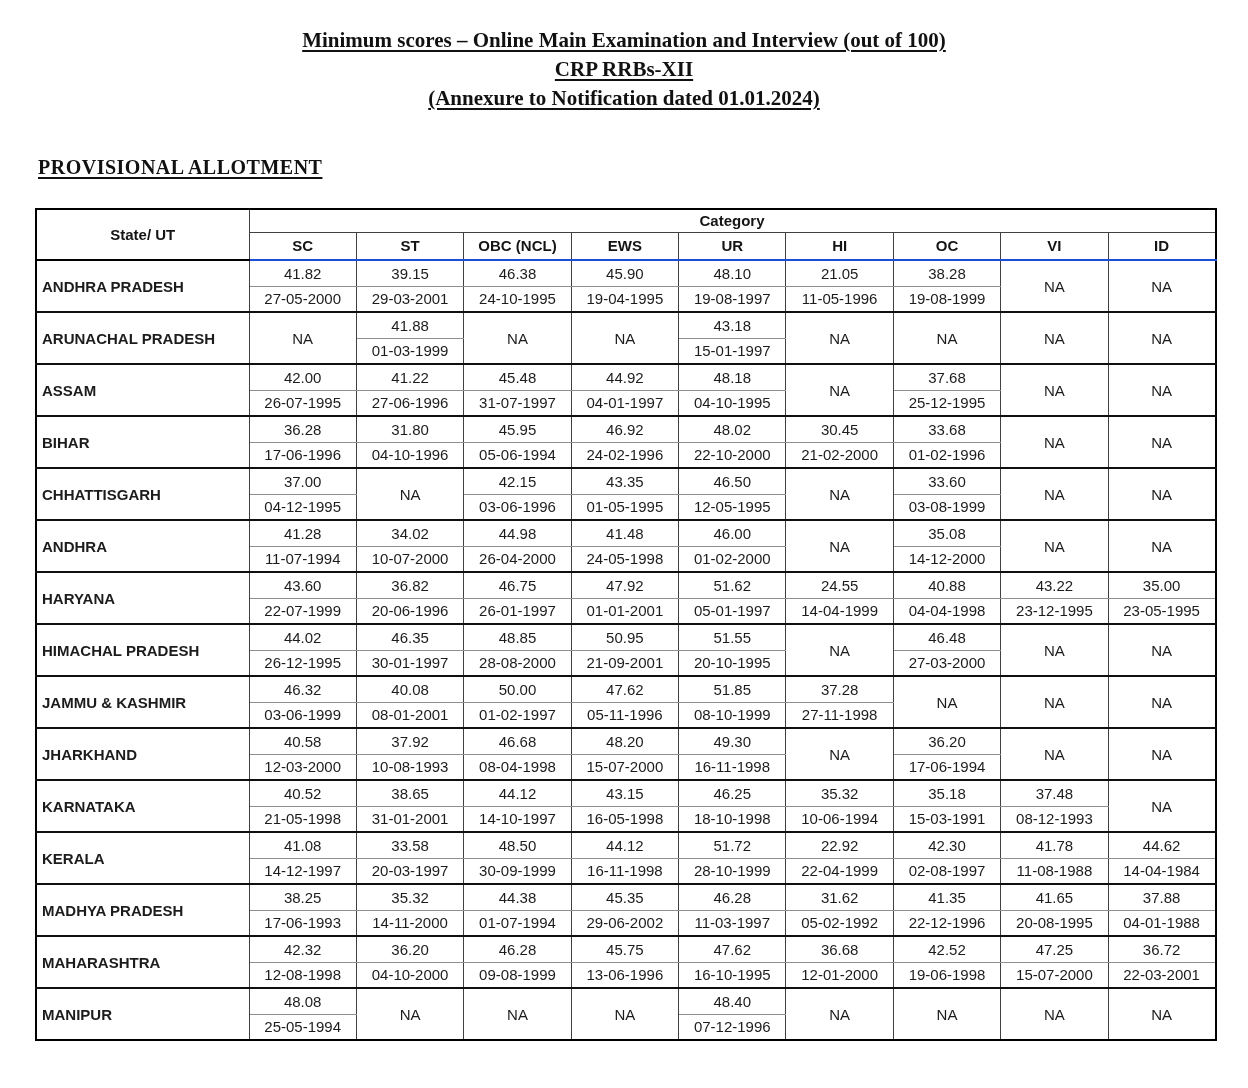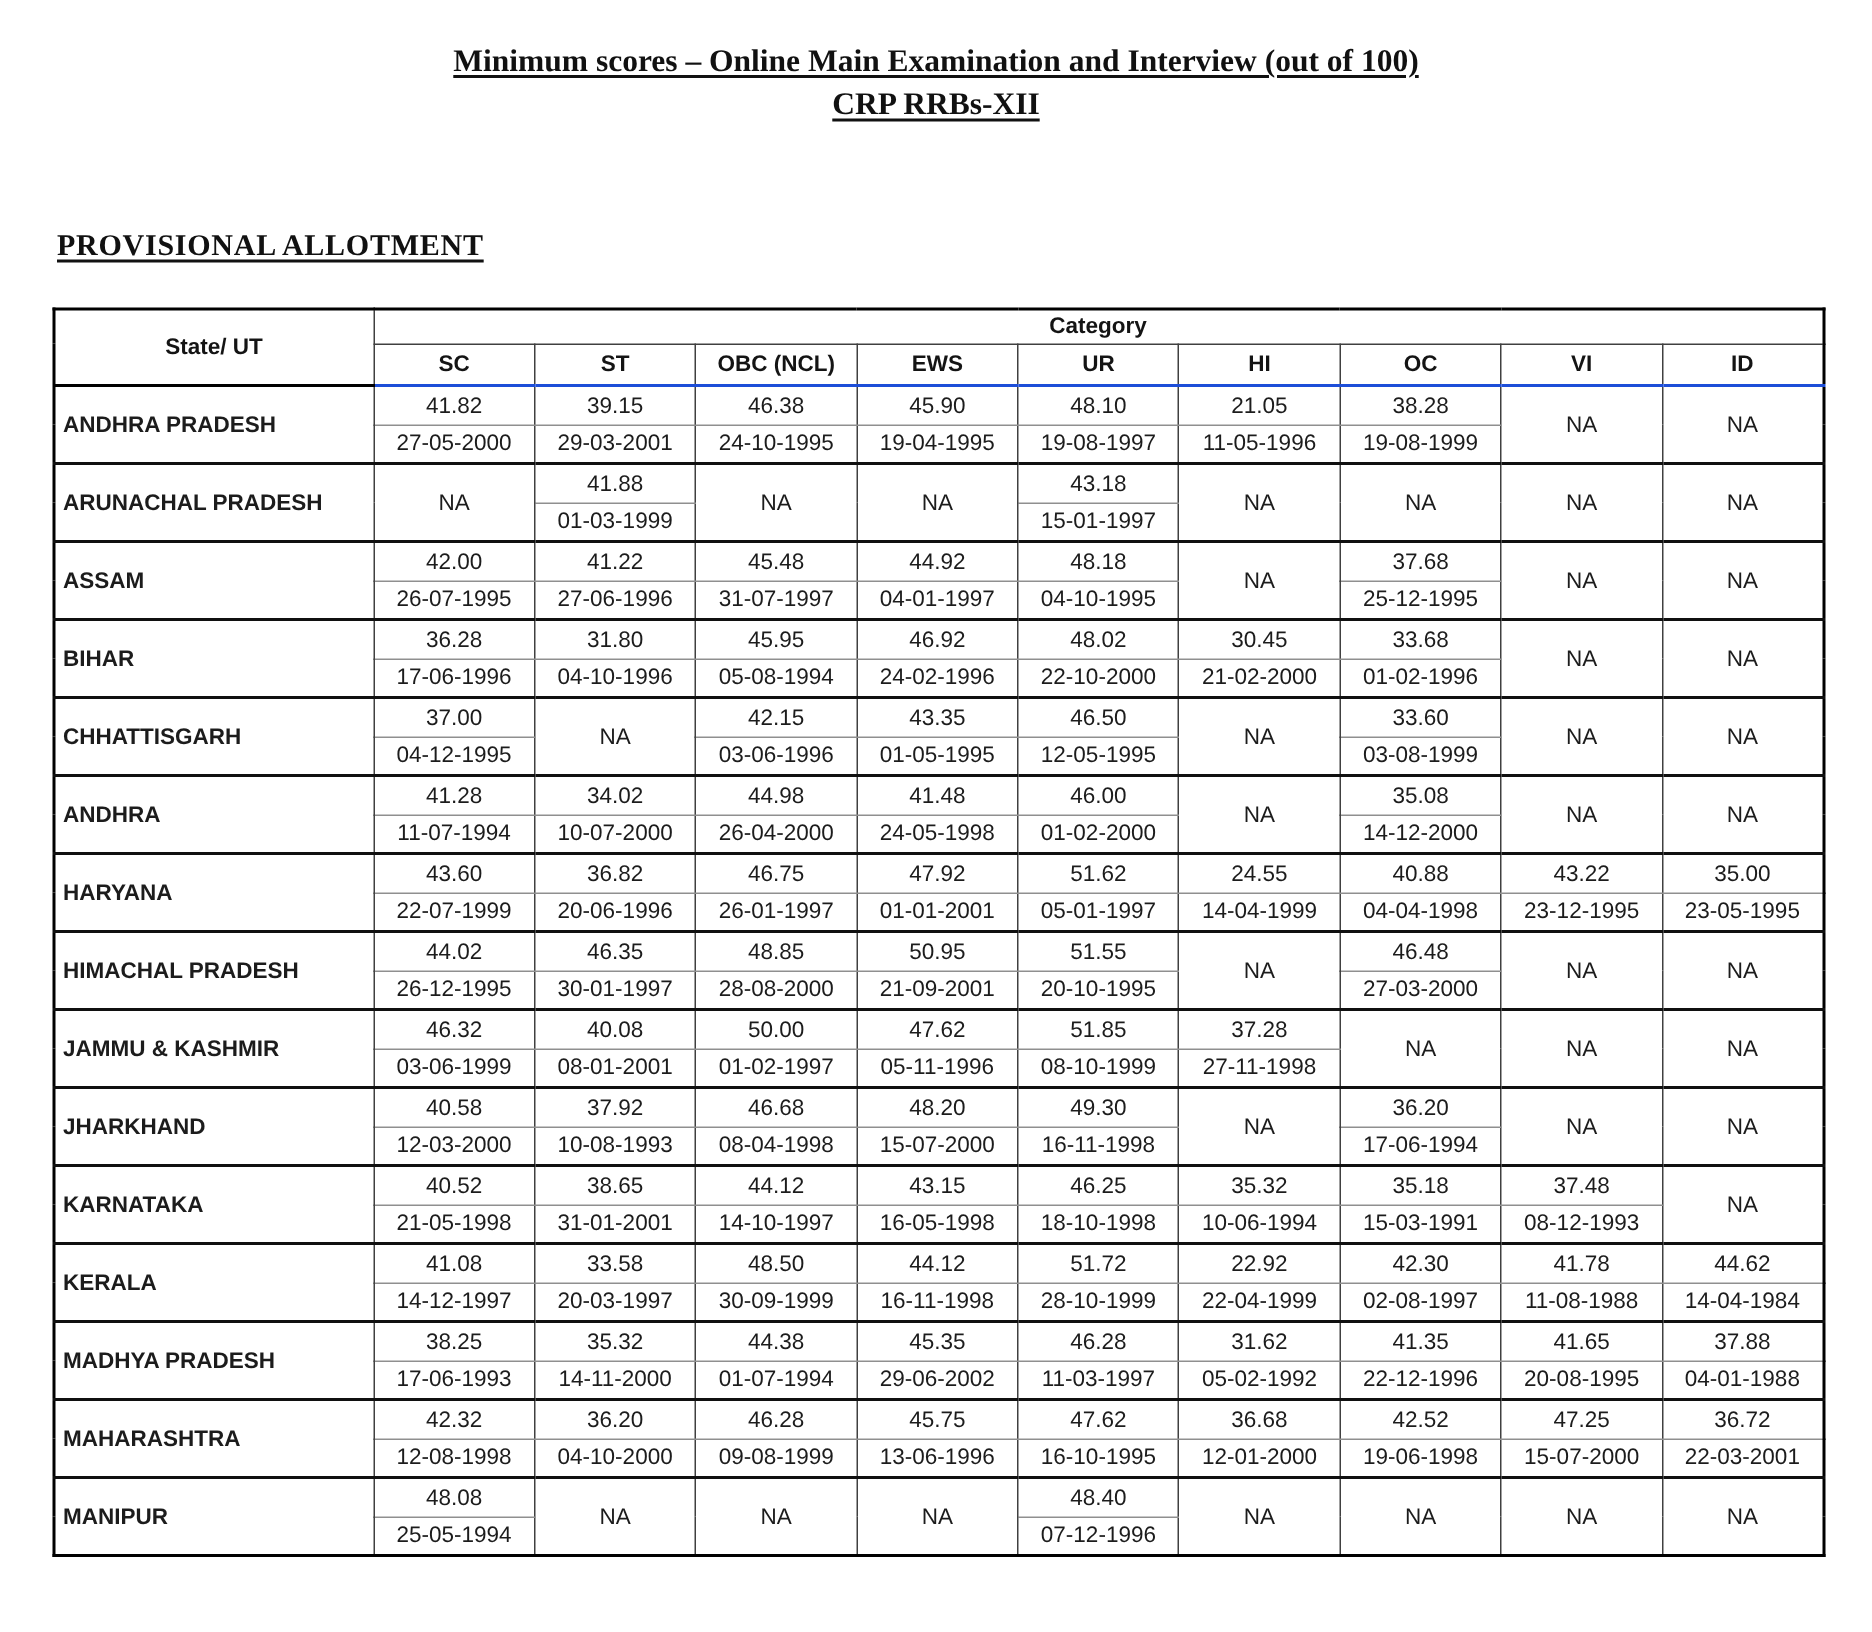--- a/index.html
+++ b/index.html
@@ -22,21 +22,21 @@
     font-size: 21px;
     line-height: 29px;
     color: #111;
   }
   .title-line {
     text-decoration: underline;
     text-decoration-thickness: 2px;
     text-underline-offset: 3px;
   }
   .section-heading {
-    margin: 69px 0 0 38px;
+    margin: 43px 0 0 38px;
     font-family: "Liberation Serif", serif;
     font-weight: bold;
     font-size: 20px;
     color: #111;
     text-decoration: underline;
     text-decoration-thickness: 2px;
     text-underline-offset: 3px;
     letter-spacing: 0.5px;
   }
   table.scores {
@@ -73,20 +73,21 @@
   tr.group-first > td { border-top: 2px solid #101010; }
 </style>
 </head>
 <body>
 
 <div class="page">
 
   <div class="title-block">
     <div><span class="title-line">Minimum scores – Online Main Examination and Interview (out of 100)</span></div>
     <div><span class="title-line">CRP RRBs-XII</span></div>
+    <div><span class="title-line">(Annexure to Notification dated 01.01.2024)</span></div>
   </div>
 
   <div class="section-heading">PROVISIONAL ALLOTMENT</div>
 
   <table class="scores">
     <colgroup>
         <col class="c-state">
         <col class="c-cat">
         <col class="c-cat">
         <col class="c-cat">
@@ -180,21 +181,21 @@
           <td class="score-cell">46.92</td>
           <td class="score-cell">48.02</td>
           <td class="score-cell">30.45</td>
           <td class="score-cell">33.68</td>
           <td class="na-cell" rowspan="2">NA</td>
           <td class="na-cell" rowspan="2">NA</td>
         </tr>
         <tr>
           <td class="date-cell">17-06-1996</td>
           <td class="date-cell">04-10-1996</td>
-          <td class="date-cell">05-08-1994</td>
+          <td class="date-cell">05-06-1994</td>
           <td class="date-cell">24-02-1996</td>
           <td class="date-cell">22-10-2000</td>
           <td class="date-cell">21-02-2000</td>
           <td class="date-cell">01-02-1996</td>
         </tr>
         <tr class="group-first">
           <td class="state-cell" rowspan="2">CHHATTISGARH</td>
           <td class="score-cell">37.00</td>
           <td class="na-cell" rowspan="2">NA</td>
           <td class="score-cell">42.15</td>

